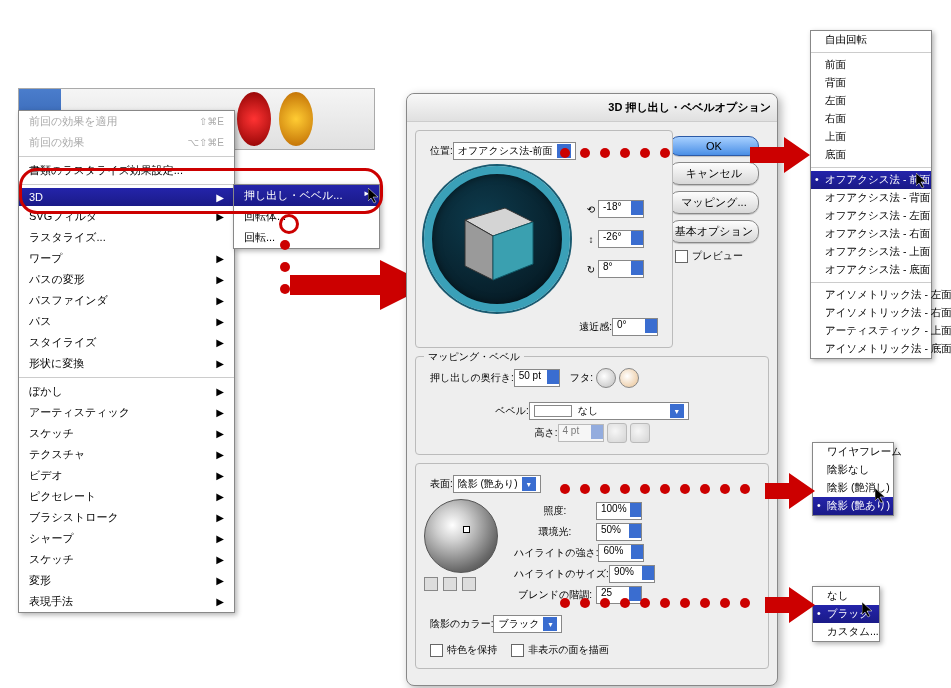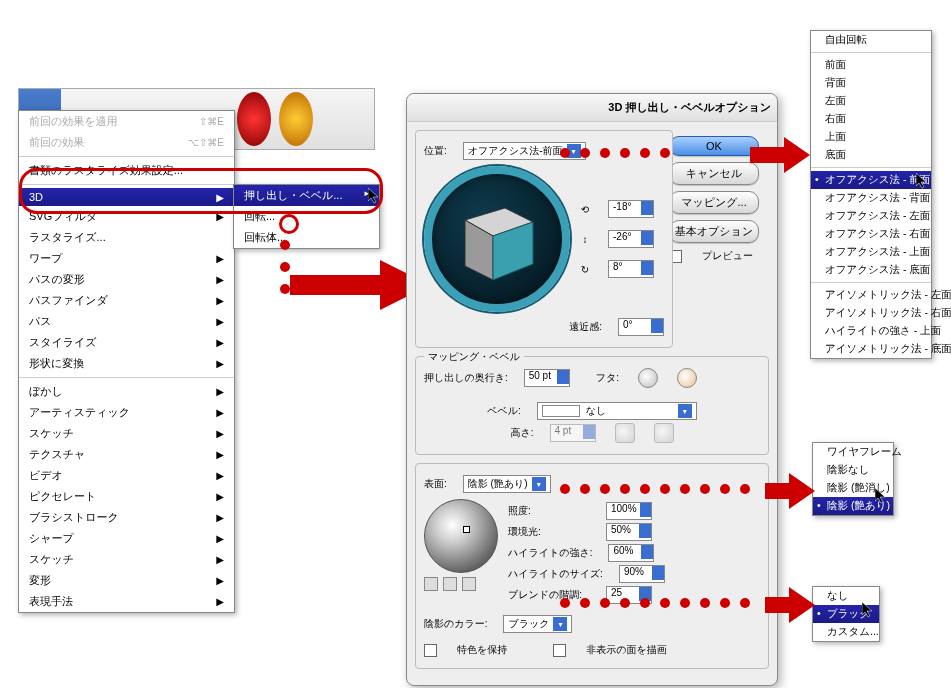--- a/index.html
+++ b/index.html
@@ -15,22 +15,22 @@
   .submenu{position:absolute;left:233px;top:184px;width:145px;background:#fff;border:1px solid #888;box-shadow:2px 2px 5px rgba(0,0,0,.3)}
   .submenu .item{padding:3px 10px;display:flex;justify-content:space-between}
   .submenu .item.sel{background:linear-gradient(#2424aa,#1a1a88);color:#fff}
   .arrow{font-size:10px}
   .ring{position:absolute;border:3px solid #c00;border-radius:18px;pointer-events:none}
   .dialog{position:absolute;left:406px;top:93px;width:370px;background:#eee;border:1px solid #888;border-radius:8px;box-shadow:3px 3px 10px rgba(0,0,0,.3)}
   .dialog .title{text-align:right;font-weight:bold;padding:6px;background:linear-gradient(#f8f8f8,#e0e0e0);border-radius:8px 8px 0 0;border-bottom:1px solid #ccc}
   .dialog .body{padding:8px}
   .grp{border:1px solid #bbb;background:#eee;border-radius:4px;padding:8px;margin-bottom:8px;position:relative}
   .grp .lbl{position:absolute;left:8px;top:-7px;background:#eee;padding:0 4px;font-size:10px}
-  .row{display:flex;align-items:center;gap:16px;margin:3px 0;font-size:10px}
-  .row .rowlbl{text-align:left;min-width:82px}
+  .row{display:flex;align-items:center;gap:0;margin:3px 6px;font-size:10px}
+  .row .rowlbl{text-align:center;min-width:82px}
   .dd{display:inline-flex;align-items:center;background:#fff;border:1px solid #888;height:16px;padding:0 4px;font-size:10px}
   .dd .ddbtn{background:#3a6dd0;width:14px;height:14px;margin-left:4px;display:inline-flex;align-items:center;justify-content:center;color:#fff;font-size:8px}
   .numfield{display:inline-flex;background:#fff;border:1px solid #888;height:16px;padding:0 4px;font-size:10px;width:36px;justify-content:space-between}
   .numfield .spin{background:#3a6dd0;width:12px;height:14px;position:relative;margin-right:-4px;margin-left:3px}
   .btn{background:linear-gradient(#fdfdfd,#d8d8d8);border:1px solid #888;border-radius:10px;padding:3px 0;text-align:center;width:88px;margin-bottom:6px;font-size:11px;box-shadow:0 1px 1px rgba(0,0,0,.2)}
   .btn.primary{background:linear-gradient(#a7d0ff,#4a8fe6);border-color:#2c5aa6}
   .sidecol{position:absolute;right:0;top:0;width:100px;padding:8px 0}
   .cube{position:relative;width:130px;height:130px;border-radius:50%;background:radial-gradient(circle at 40% 35%,#0d3b4d 0%,#061a24 80%);border:8px solid #3aa0b8;box-shadow:0 0 0 2px #1a5a70,0 0 8px rgba(0,0,0,.5) inset}
   .cube svg{position:absolute;left:15px;top:18px}
   .sphere{width:72px;height:72px;border-radius:50%;background:radial-gradient(circle at 38% 35%,#fff 0%,#d0d0d0 25%,#6a6a6a 70%,#333 100%);border:1px solid #555}
@@ -153,24 +153,24 @@
       <span class="arrow">▶</span>
     </div>
 </div>
 
 <div class="submenu">
   <div class="item sel">
       <span>押し出し・ベベル...</span>
       <span style="font-size:9px;margin-left:auto">▸</span>
     </div>
   <div class="item">
+      <span>回転体...</span>
+    </div>
+  <div class="item">
       <span>回転...</span>
-    </div>
-  <div class="item">
-      <span>回転体...</span>
     </div>
 </div>
 
 <div class="ring" style="left:19px;top:168px;width:358px;height:40px"></div>
 <div class="ring" style="left:279px;top:214px;width:14px;height:14px;border-radius:50%"></div>
 
 <div class="dots" style="left:280px;top:240px;flex-direction:column;gap:12px">
   <span></span>
     <span></span>
     <span></span>
@@ -361,21 +361,21 @@
   <div class="sep"></div>
   <div class="item sel">オフアクシス法 - 前面</div>
   <div class="item">オフアクシス法 - 背面</div>
   <div class="item">オフアクシス法 - 左面</div>
   <div class="item">オフアクシス法 - 右面</div>
   <div class="item">オフアクシス法 - 上面</div>
   <div class="item">オフアクシス法 - 底面</div>
   <div class="sep"></div>
   <div class="item">アイソメトリック法 - 左面</div>
   <div class="item">アイソメトリック法 - 右面</div>
-  <div class="item">ハイライトの強さ - 上面</div>
+  <div class="item">アーティスティック - 上面</div>
   <div class="item">アイソメトリック法 - 底面</div>
 </div>
 
 <div class="popup" style="left:812px;top:442px;width:80px">
   <div class="item">ワイヤフレーム</div>
   <div class="item">陰影なし</div>
   <div class="item">陰影 (艶消し)</div>
   <div class="item sel">陰影 (艶あり)</div>
 </div>
 

